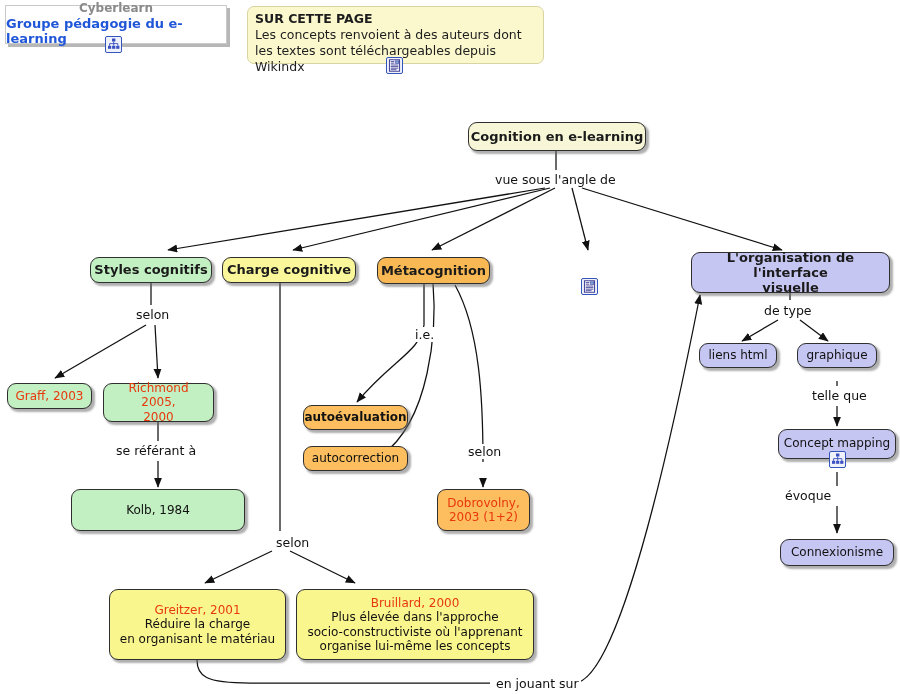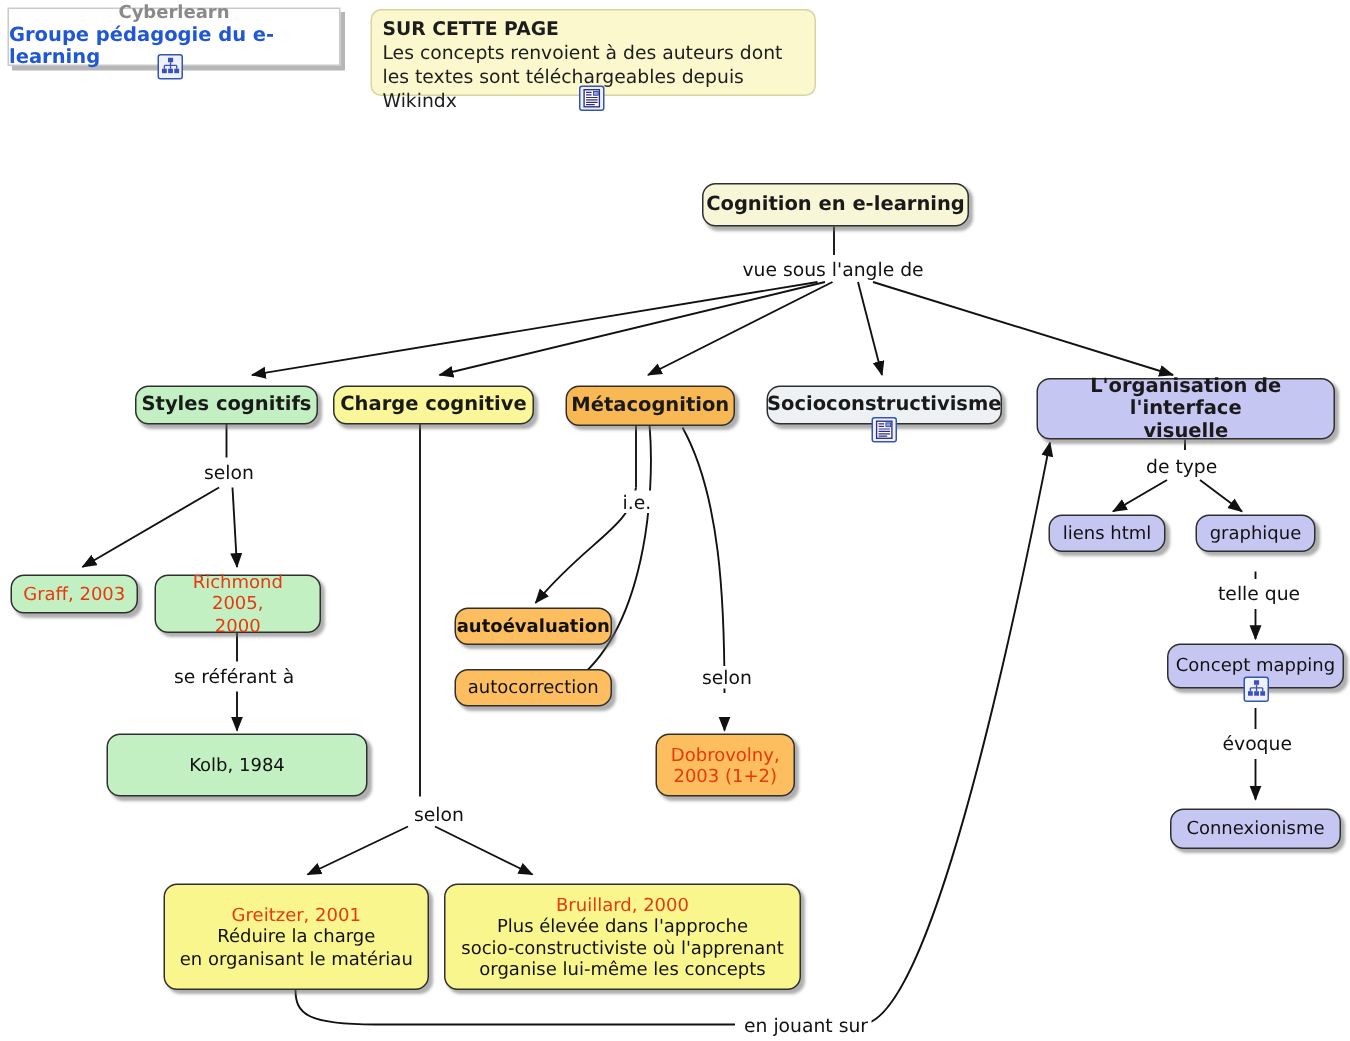--- a/index.html
+++ b/index.html
@@ -246,23 +246,20 @@
   </div>
 
   <div class="node c-yellow fs13 bold t-dark" style="left:222px; top:257px; width:134px; height:26px;">
     <span class="ttl">Charge cognitive</span>
   </div>
 
   <div class="node c-orange fs13 bold t-dark" style="left:377px; top:257px; width:113px; height:27px;">
     <span class="ttl">Métacognition</span>
   </div>
 
-  <div class="node c-grey fs13 bold t-dark" style="left:511px; top:257px; width:157px; height:26px;">
-    <span class="ttl">Socioconstructivisme</span>
-  </div>
   <span class="icon-float icon-badge" style="left:581px; top:278px;">
     <svg width="13" height="13" viewBox="0 0 13 13">
       <rect x="1.4" y="0.8" width="10.2" height="11.4" fill="#ffffff" stroke="#2b2b8a" stroke-width="0.9"></rect>
       <rect x="7.6" y="1.9" width="3.2" height="2.6" fill="#7ea7e0" stroke="#2b2b8a" stroke-width="0.5"></rect>
       <g stroke="#2b2b8a" stroke-width="0.8">
         <line x1="2.7" y1="2.6" x2="6.4" y2="2.6"></line>
         <line x1="2.7" y1="4.2" x2="6.4" y2="4.2"></line>
         <line x1="2.7" y1="6.0" x2="10.4" y2="6.0"></line>
         <line x1="2.7" y1="7.6" x2="10.4" y2="7.6"></line>
         <line x1="2.7" y1="9.2" x2="10.4" y2="9.2"></line>
@@ -353,17 +350,17 @@
   <div class="elabel" style="left:274px; top:535px;">selon</div>
 
   <div class="elabel" style="left:413px; top:327px;">i.e.</div>
 
   <div class="elabel" style="left:466px; top:444px;">selon</div>
 
   <div class="elabel" style="left:762px; top:303px;">de type</div>
 
   <div class="elabel" style="left:810px; top:388px;">telle que</div>
 
-  <div class="elabel" style="left:813px; top:488px;">évoque</div>
+  <div class="elabel" style="left:783px; top:488px;">évoque</div>
 
   <div class="elabel" style="left:494px; top:676px;">en jouant sur</div>
 
 </div>
 
 </body></html>

